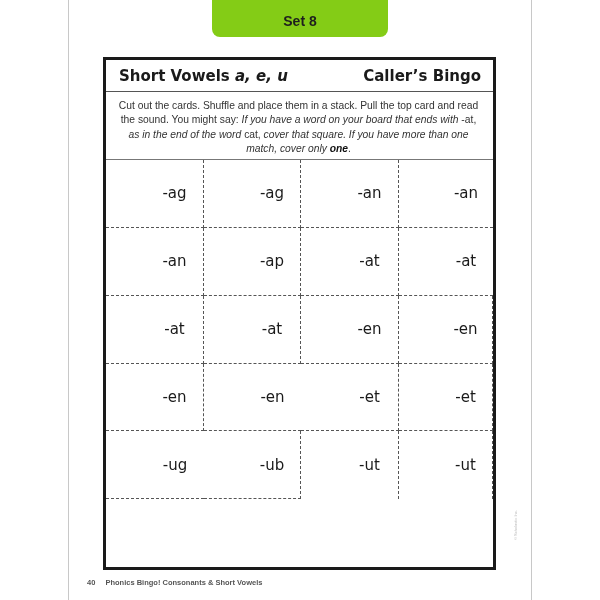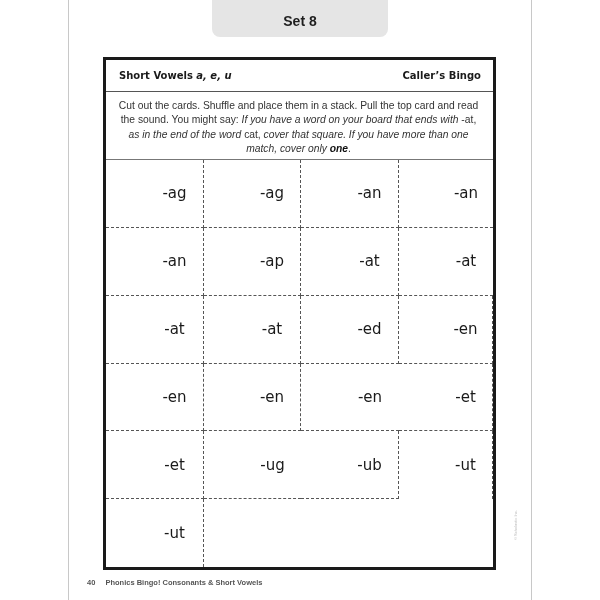--- a/index.html
+++ b/index.html
@@ -4,35 +4,35 @@
   <style>
     * { box-sizing: border-box; margin: 0; padding: 0; }
     html, body { width: 600px; height: 600px; background: #ffffff; overflow: hidden; }
     body { position: relative; font-family: "DejaVu Sans", sans-serif; color: #1a1a1a; }
 
     .page-edge-left { position: absolute; left: 68px; top: 0; width: 1px; height: 600px; background: #c8c8c8; }
     .page-edge-right { position: absolute; left: 531px; top: 0; width: 1px; height: 600px; background: #c8c8c8; }
 
     .set-tab {
       position: absolute; left: 212px; top: 0; width: 176px; height: 37px;
-      background: #e5e5e5; border-radius: 0 0 8px 8px;
+      background: #84cc16; border-radius: 0 0 8px 8px;
       display: flex; align-items: flex-end; justify-content: center; padding-bottom: 8px;
       font-family: "Liberation Sans", sans-serif; font-weight: bold; font-size: 14px; color: #1e1e1e;
     }
 
     .card-box {
       position: absolute; left: 103px; top: 57px; width: 393px; height: 513px;
       border: 3px solid #1a1a1a; background: #fff;
     }
 
     .header-band {
       height: 32px; border-bottom: 1px solid #555;
       display: flex; align-items: center; justify-content: space-between;
       padding: 0 12px 0 13px;
-      font-family: "DejaVu Sans", sans-serif; font-weight: bold; font-size: 10px; color: #1a1a1a;
+      font-family: "DejaVu Sans", sans-serif; font-weight: bold; font-size: 15px; color: #1a1a1a;
     }
     .header-title em { font-style: italic; }
 
     .instructions {
       height: 68px; border-bottom: 1px solid #777;
       padding: 7px 10px 0 8px;
       font-family: "Liberation Sans", sans-serif; font-size: 10.3px; line-height: 14.3px; color: #333; text-align: center;
     }
     .instructions em { font-style: italic; }
     .instructions strong { font-style: italic; font-weight: bold; color: #111; }
@@ -87,21 +87,20 @@
     <div class="cell">-an</div>
     <div class="cell last-col">-an</div>
 
     <div class="cell">-an</div>
     <div class="cell">-ap</div>
     <div class="cell">-at</div>
     <div class="cell last-col">-at</div>
 
     <div class="cell">-at</div>
     <div class="cell">-at</div>
-    <div class="cell">-ed</div>
 
     <div class="cell">-en</div>
     <div class="cell">-en</div>
     <div class="cell">-en</div>
     <div class="cell last-col">-en</div>
 
     <div class="cell">-et</div>
     <div class="cell">-et</div>
     <div class="cell last-col">-ug</div>
     <div class="cell">-ub</div>

